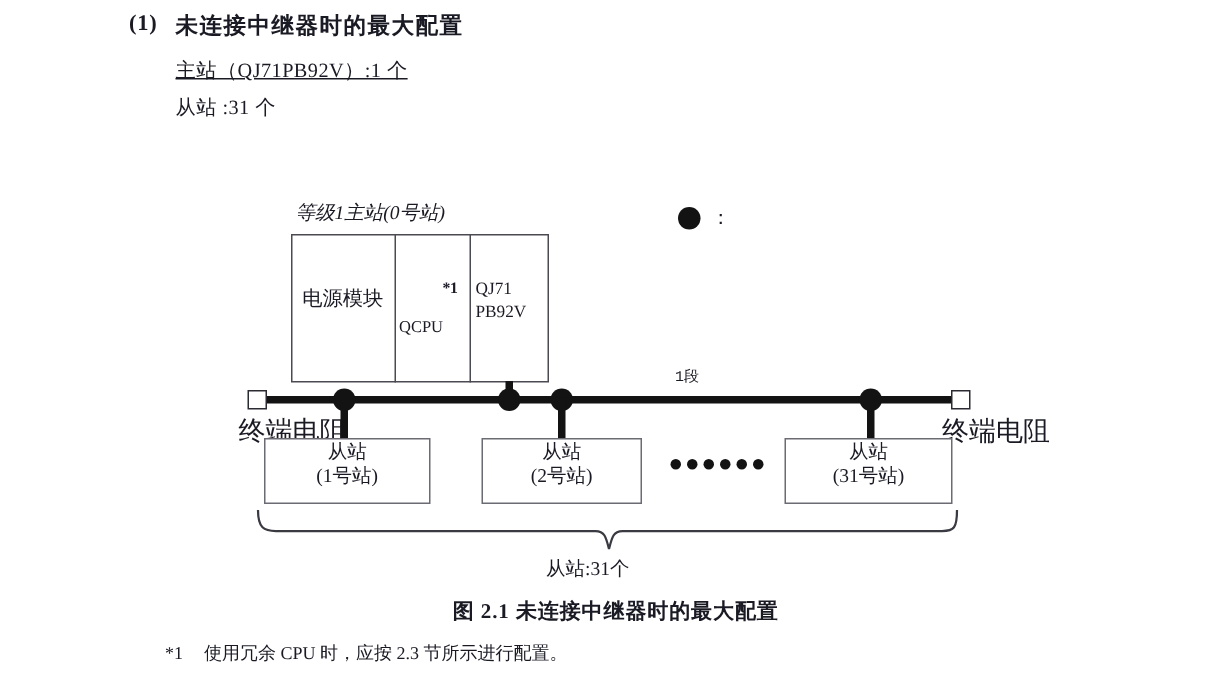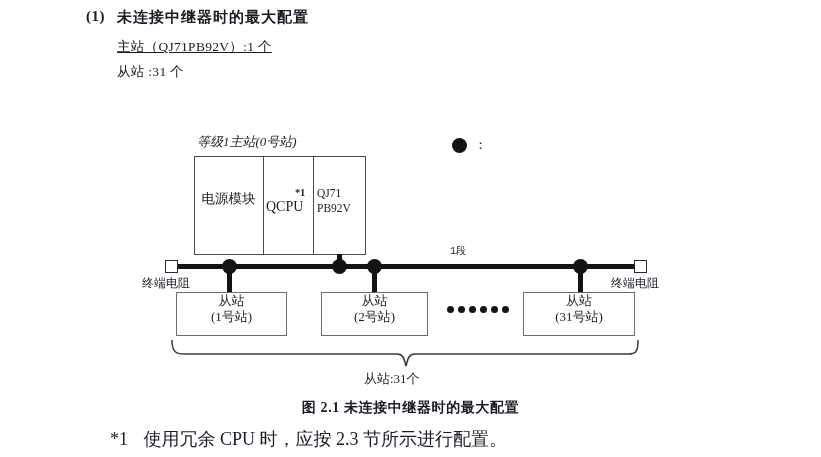--- a/index.html
+++ b/index.html
@@ -84,23 +84,23 @@
     width: 69px; height: 86px;
     display: flex; align-items: center; justify-content: center;
     font-size: 13.5px;
   }
   #rack-cpu {
     left: 264px; top: 156px;
     width: 49px; height: 99px;
     display: flex; align-items: flex-end; justify-content: flex-start;
   }
   #rack-cpu-label {
-    font-size: 14px;
+    font-size: 11px;
     position: absolute;
-    left: 2px; top: 43px;
+    left: 2px; top: 56px;
   }
   #rack-cpu-note {
     font-size: 10.5px;
     position: absolute;
     left: 31px; top: 31px;
     font-weight: bold;
     letter-spacing: -0.3px;
   }
   #rack-net {
     left: 314px; top: 156px;
@@ -121,22 +121,23 @@
     top: 260px;
     width: 13px; height: 13px;
     border: 1.6px solid #2b2b33;
     background: #ffffff;
     box-sizing: border-box;
   }
   #term-left  { left: 165px; }
   #term-right { left: 634px; }
 
   .term-label {
-    font-size: 12px;
-    white-space: nowrap;
+    font-size: 18px;
+    white-space: nowrap;
+    margin-left: 17px;
   }
   #term-label-left  { left: 142px; top: 275px; }
   #term-label-right { left: 611px; top: 275px; }
 
   .node-dot {
     width: 15px; height: 15px;
     border-radius: 50%;
     background: #131313;
     top: 259px;
   }
@@ -206,21 +207,21 @@
   #figure-caption {
     left: 0; top: 399px;
     width: 821px;
     text-align: center;
     font-size: 14px;
     font-weight: bold;
     letter-spacing: 0.6px;
   }
   #footnote {
     left: 110px; top: 427px;
-    font-size: 18px;
+    font-size: 12px;
     white-space: nowrap;
   }
   #footnote-mark {
     font-weight: normal;
     margin-right: 11px;
   }
 </style>
 </head>
 <body>
 

